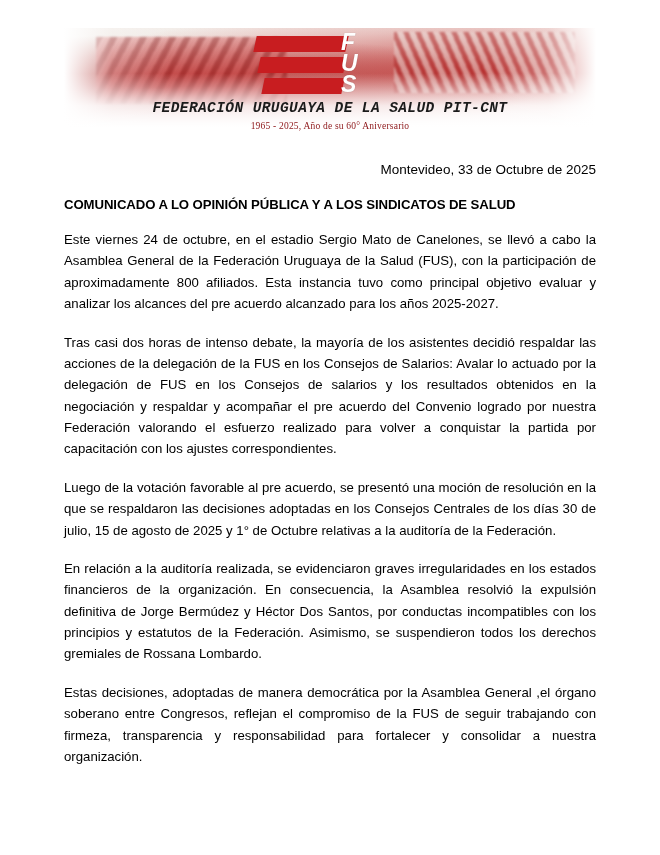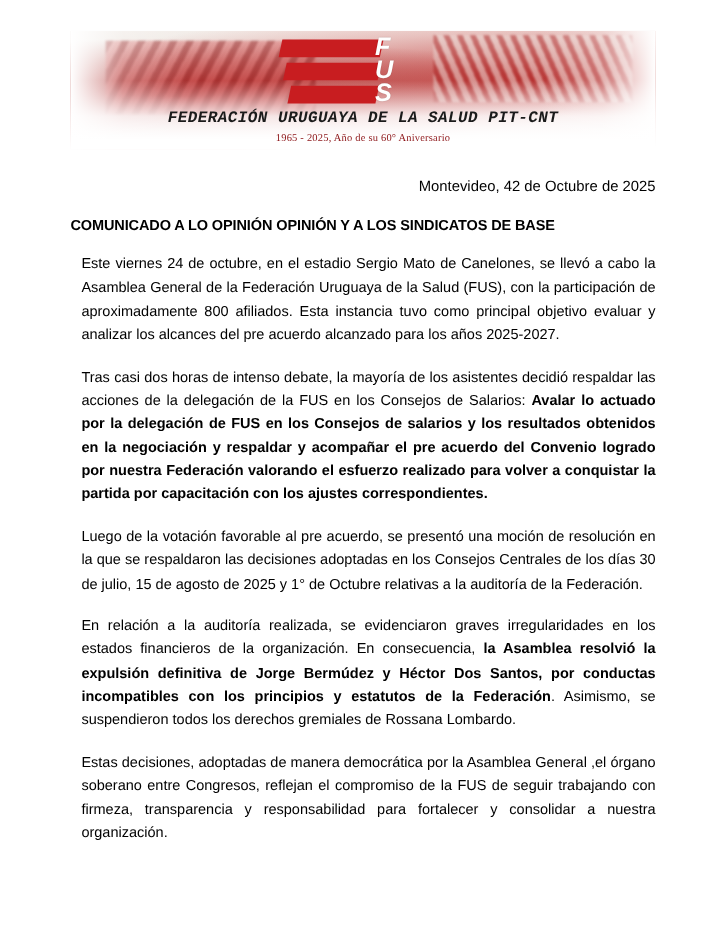--- a/index.html
+++ b/index.html
@@ -136,26 +136,26 @@
     font-size: 13.5px;
     font-family: "Liberation Sans", sans-serif;
   }
   h1.doc-heading {
     margin: 20px 0 0 0;
     font-size: 13.2px;
     font-weight: bold;
     letter-spacing: -0.1px;
   }
   p.para {
-    margin: 17px 0 0 10px;
+    margin: 17px 0 0 0;
     font-size: 13.2px;
     line-height: 1.62;
     text-align: justify;
   }
-  p.para b { font-weight: bold; }
+  p.para b { font-weight: normal; }
   .signature {
     margin: 26px 0 0 0;
     font-size: 13.2px;
     font-weight: bold;
   }
 </style>
 </head>
 <body>
 
 <div class="page">
@@ -173,23 +173,23 @@
         <span>F</span>
         <span>U</span>
         <span>S</span>
       </div>
     </div>
 
     <div class="lh-title">FEDERACIÓN URUGUAYA DE LA SALUD PIT-CNT</div>
     <div class="lh-sub">1965 - 2025, Año de su 60° Aniversario</div>
   </div>
 
-  <div class="doc-date">Montevideo, 42 de Octubre de 2025</div>
+  <div class="doc-date">Montevideo, 33 de Octubre de 2025</div>
 
-  <h1 class="doc-heading">COMUNICADO A LO OPINIÓN OPINIÓN Y A LOS SINDICATOS DE BASE</h1>
+  <h1 class="doc-heading">COMUNICADO A LO OPINIÓN PÚBLICA Y A LOS SINDICATOS DE SALUD</h1>
 
   <div id="body-paragraphs">
       <p class="para"><span>Este viernes 24 de octubre, en el estadio Sergio Mato de Canelones, se llevó a cabo la Asamblea General de la Federación Uruguaya de la Salud (FUS), con la participación de aproximadamente 800 afiliados. Esta instancia tuvo como principal objetivo evaluar y analizar los alcances del pre acuerdo alcanzado para los años 2025-2027.</span></p>
       <p class="para"><span>Tras casi dos horas de intenso debate, la mayoría de los asistentes decidió respaldar las acciones de la delegación de la FUS en los Consejos de Salarios: </span><b>Avalar lo actuado por la delegación de FUS en los Consejos de salarios y los resultados obtenidos en la negociación y respaldar y acompañar el pre acuerdo del Convenio logrado por nuestra Federación valorando el esfuerzo realizado para volver a conquistar la partida por capacitación con los ajustes correspondientes.</b></p>
       <p class="para"><span>Luego de la votación favorable al pre acuerdo, se presentó una moción de resolución en la que se respaldaron las decisiones adoptadas en los Consejos Centrales de los días 30 de julio, 15 de agosto de 2025 y 1° de Octubre relativas a la auditoría de la Federación.</span></p>
       <p class="para"><span>En relación a la auditoría realizada, se evidenciaron graves irregularidades en los estados financieros de la organización. En consecuencia, </span><b>la Asamblea resolvió la expulsión definitiva de Jorge Bermúdez y Héctor Dos Santos, por conductas incompatibles con los principios y estatutos de la Federación</b><span>. Asimismo, se suspendieron todos los derechos gremiales de Rossana Lombardo.</span></p>
       <p class="para"><span>Estas decisiones, adoptadas de manera democrática por la Asamblea General ,el órgano soberano entre Congresos, reflejan el compromiso de la FUS de seguir trabajando con firmeza, transparencia y responsabilidad para fortalecer y consolidar a nuestra organización.</span></p>
     </div>
 
 

